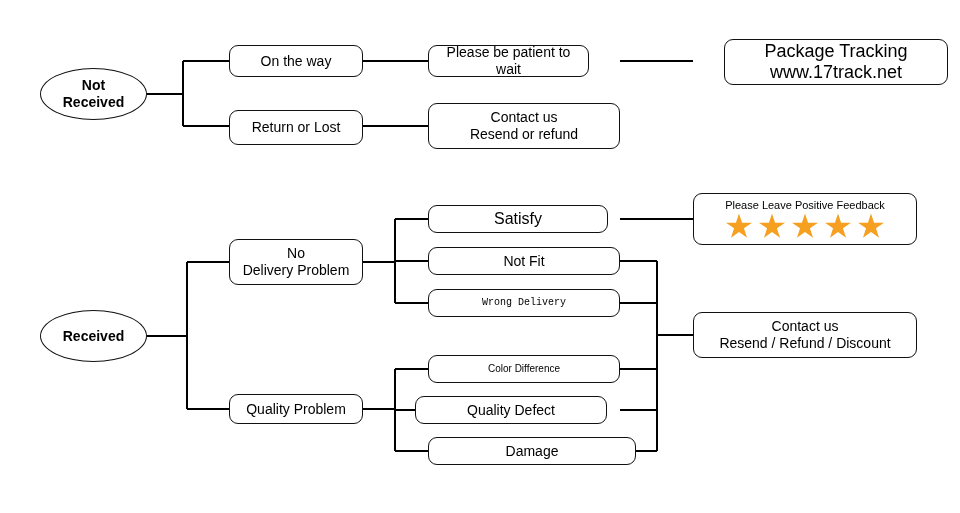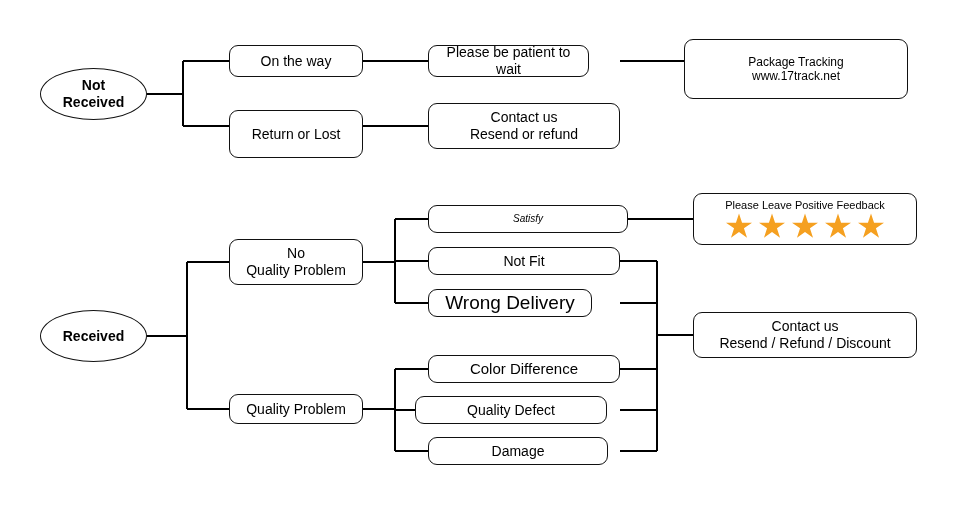--- a/index.html
+++ b/index.html
@@ -127,72 +127,72 @@
 
   <div class="node ellipse" style="left:40px; top:68px; width:107px; height:52px; font-size:14px;">
     <span class="lbl">Not
 Received</span>
   </div>
 
   <div class="node rounded" style="left:229px; top:45px; width:134px; height:32px; font-size:14px;">
     <span class="lbl">On the way</span>
   </div>
 
-  <div class="node rounded" style="left:229px; top:110px; width:134px; height:48px; font-size:14px;">
+  <div class="node rounded" style="left:229px; top:110px; width:134px; height:35px; font-size:14px;">
     <span class="lbl">Return or Lost</span>
   </div>
 
   <div class="node rounded" style="left:428px; top:45px; width:161px; height:32px; font-size:14px;">
     <span class="lbl">Please be patient to wait</span>
   </div>
 
   <div class="node rounded" style="left:428px; top:103px; width:192px; height:46px; font-size:14px;">
     <span class="lbl">Contact us
 Resend or refund</span>
   </div>
 
-  <div class="node rounded" style="left:684px; top:39px; width:224px; height:60px; font-size:12px;">
+  <div class="node rounded" style="left:724px; top:39px; width:224px; height:46px; font-size:18px;">
     <span class="lbl">Package Tracking
 www.17track.net</span>
   </div>
 
   <div class="node ellipse" style="left:40px; top:310px; width:107px; height:52px; font-size:14px;">
     <span class="lbl">Received</span>
   </div>
 
   <div class="node rounded" style="left:229px; top:239px; width:134px; height:46px; font-size:14px;">
     <span class="lbl">No
-Quality Problem</span>
+Delivery Problem</span>
   </div>
 
   <div class="node rounded" style="left:229px; top:394px; width:134px; height:30px; font-size:14px;">
     <span class="lbl">Quality Problem</span>
   </div>
 
-  <div class="node rounded" style="left:428px; top:205px; width:200px; height:28px; font-size:10px;font-style:italic;">
+  <div class="node rounded" style="left:428px; top:205px; width:180px; height:28px; font-size:16px;">
     <span class="lbl">Satisfy</span>
   </div>
 
   <div class="node rounded" style="left:428px; top:247px; width:192px; height:28px; font-size:14px;align-items:center;">
     <span class="lbl">Not Fit</span>
   </div>
 
-  <div class="node rounded" style="left:428px; top:289px; width:164px; height:28px; font-size:19px;">
+  <div class="node rounded" style="left:428px; top:289px; width:192px; height:28px; font-size:10px;font-family:Liberation Mono, monospace;">
     <span class="lbl">Wrong Delivery</span>
   </div>
 
-  <div class="node rounded" style="left:428px; top:355px; width:192px; height:28px; font-size:15px;">
+  <div class="node rounded" style="left:428px; top:355px; width:192px; height:28px; font-size:10px;">
     <span class="lbl">Color Difference</span>
   </div>
 
   <div class="node rounded" style="left:415px; top:396px; width:192px; height:28px; font-size:14px;">
     <span class="lbl">Quality Defect</span>
   </div>
 
-  <div class="node rounded" style="left:428px; top:437px; width:180px; height:28px; font-size:14px;">
+  <div class="node rounded" style="left:428px; top:437px; width:208px; height:28px; font-size:14px;">
     <span class="lbl">Damage</span>
   </div>
 
   <div class="node rounded" style="left:693px; top:193px; width:224px; height:52px; font-size:11px;">
     <div class="feedback-inner">
       <span class="lbl">Please Leave Positive Feedback</span>
       <div class="stars">
         <span class="star"></span>
         <span class="star"></span>
         <span class="star"></span>

